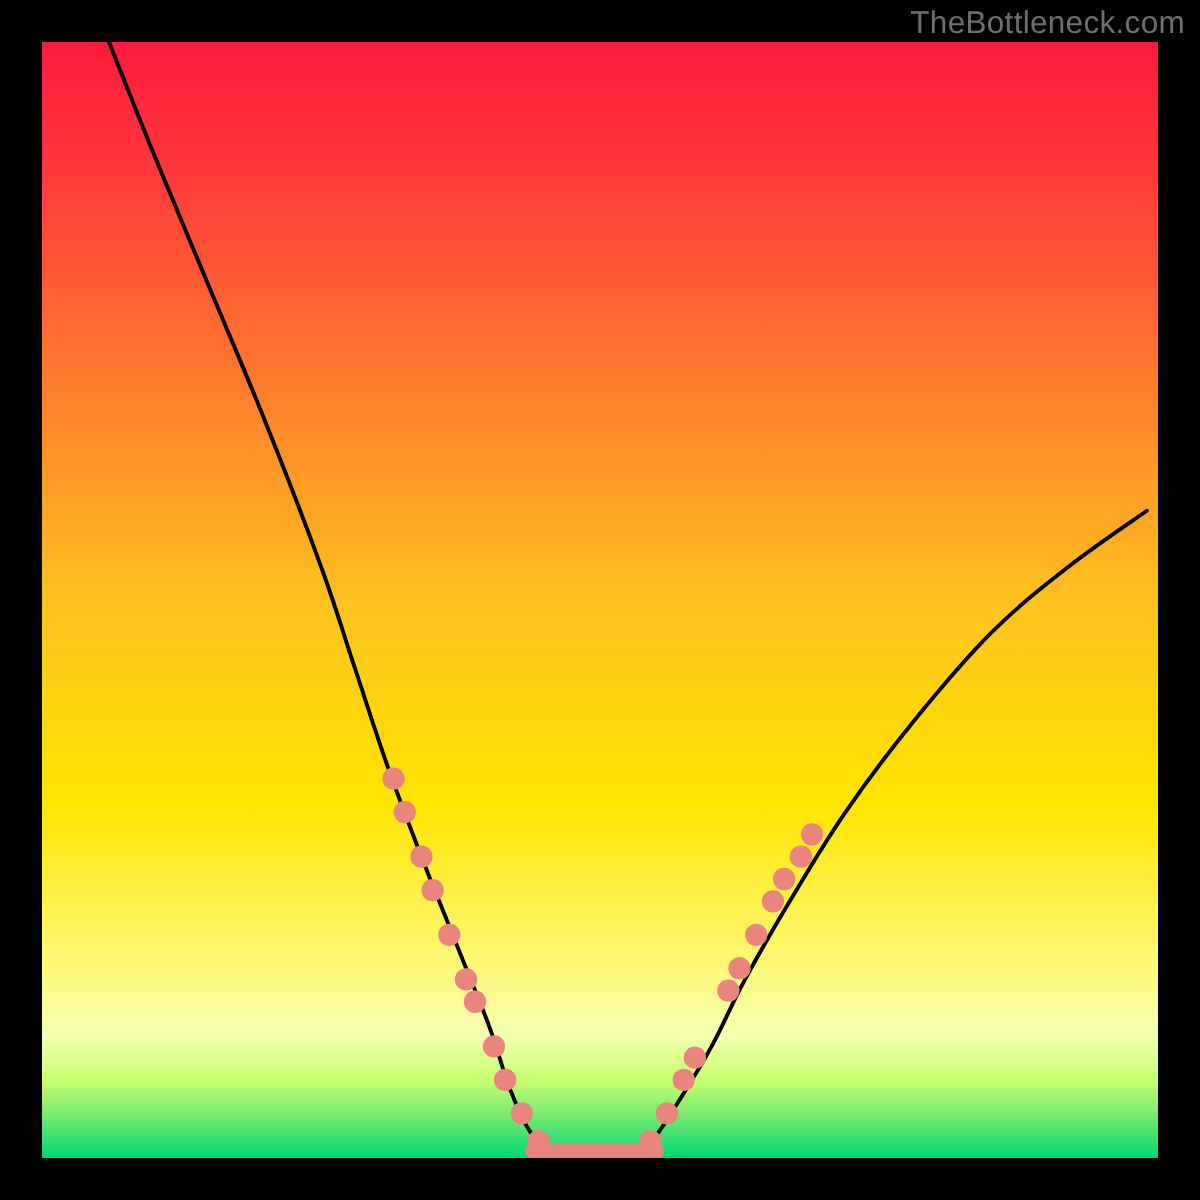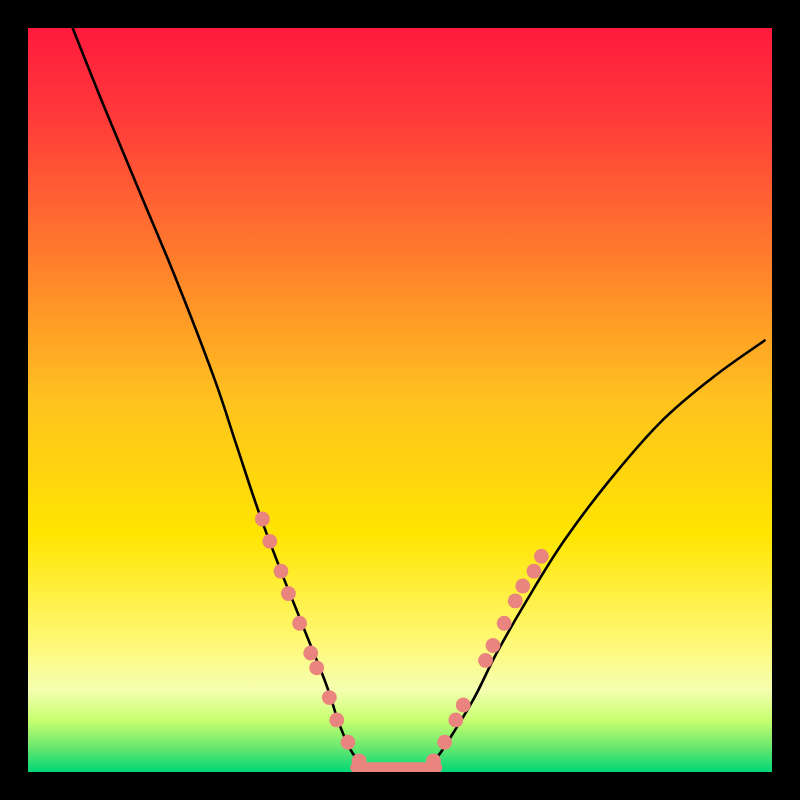--- a/index.html
+++ b/index.html
@@ -81,13 +81,14 @@
           <circle cx="61.5" cy="85" r="1" fill="#e9847f"></circle>
           <circle cx="62.5" cy="83" r="1" fill="#e9847f"></circle>
           <circle cx="64" cy="80" r="1" fill="#e9847f"></circle>
           <circle cx="65.5" cy="77" r="1" fill="#e9847f"></circle>
           <circle cx="66.5" cy="75" r="1" fill="#e9847f"></circle>
           <circle cx="68" cy="73" r="1" fill="#e9847f"></circle>
           <circle cx="69" cy="71" r="1" fill="#e9847f"></circle>
         </g>
       </svg>
   </div>
+  <div class="watermark">TheBottleneck.com</div>
 </div>
 
 </body></html>

